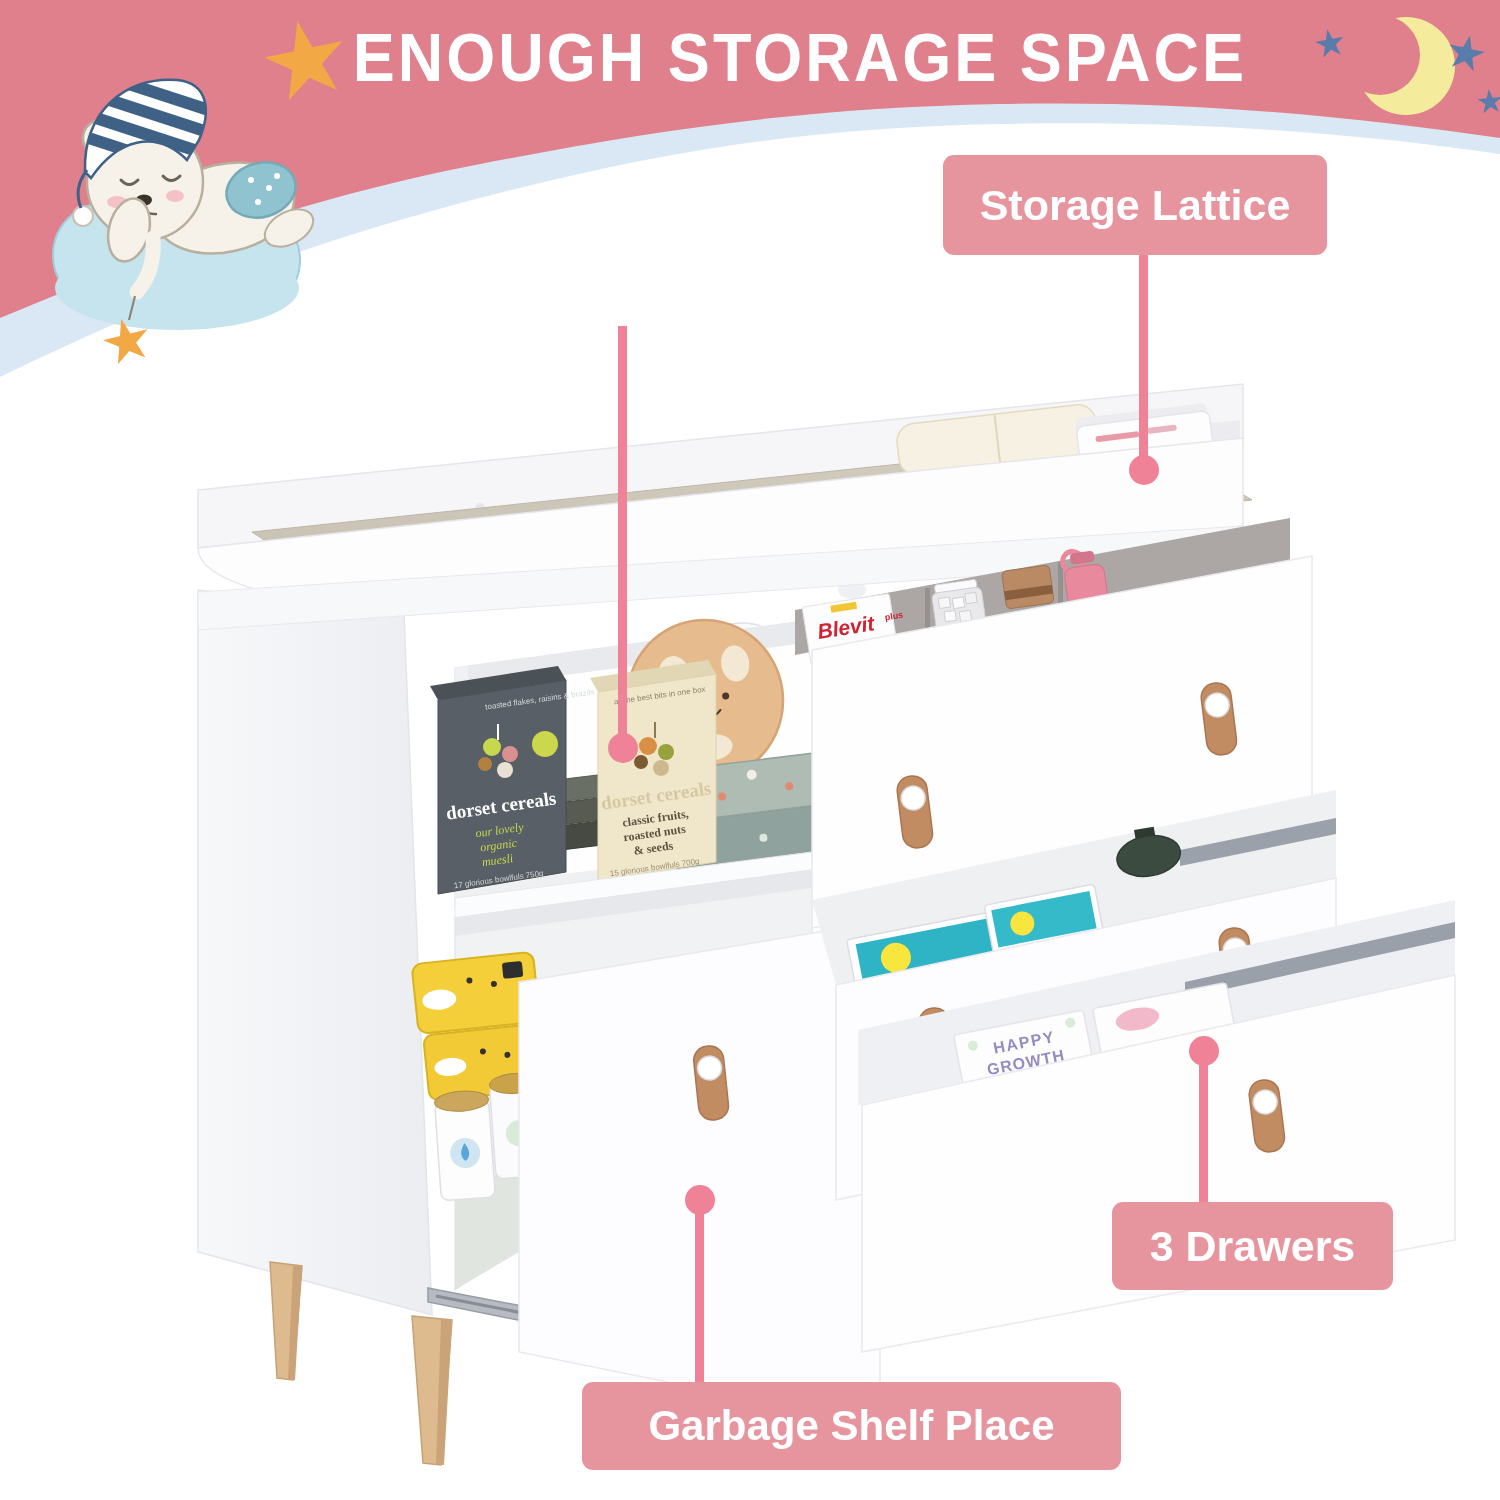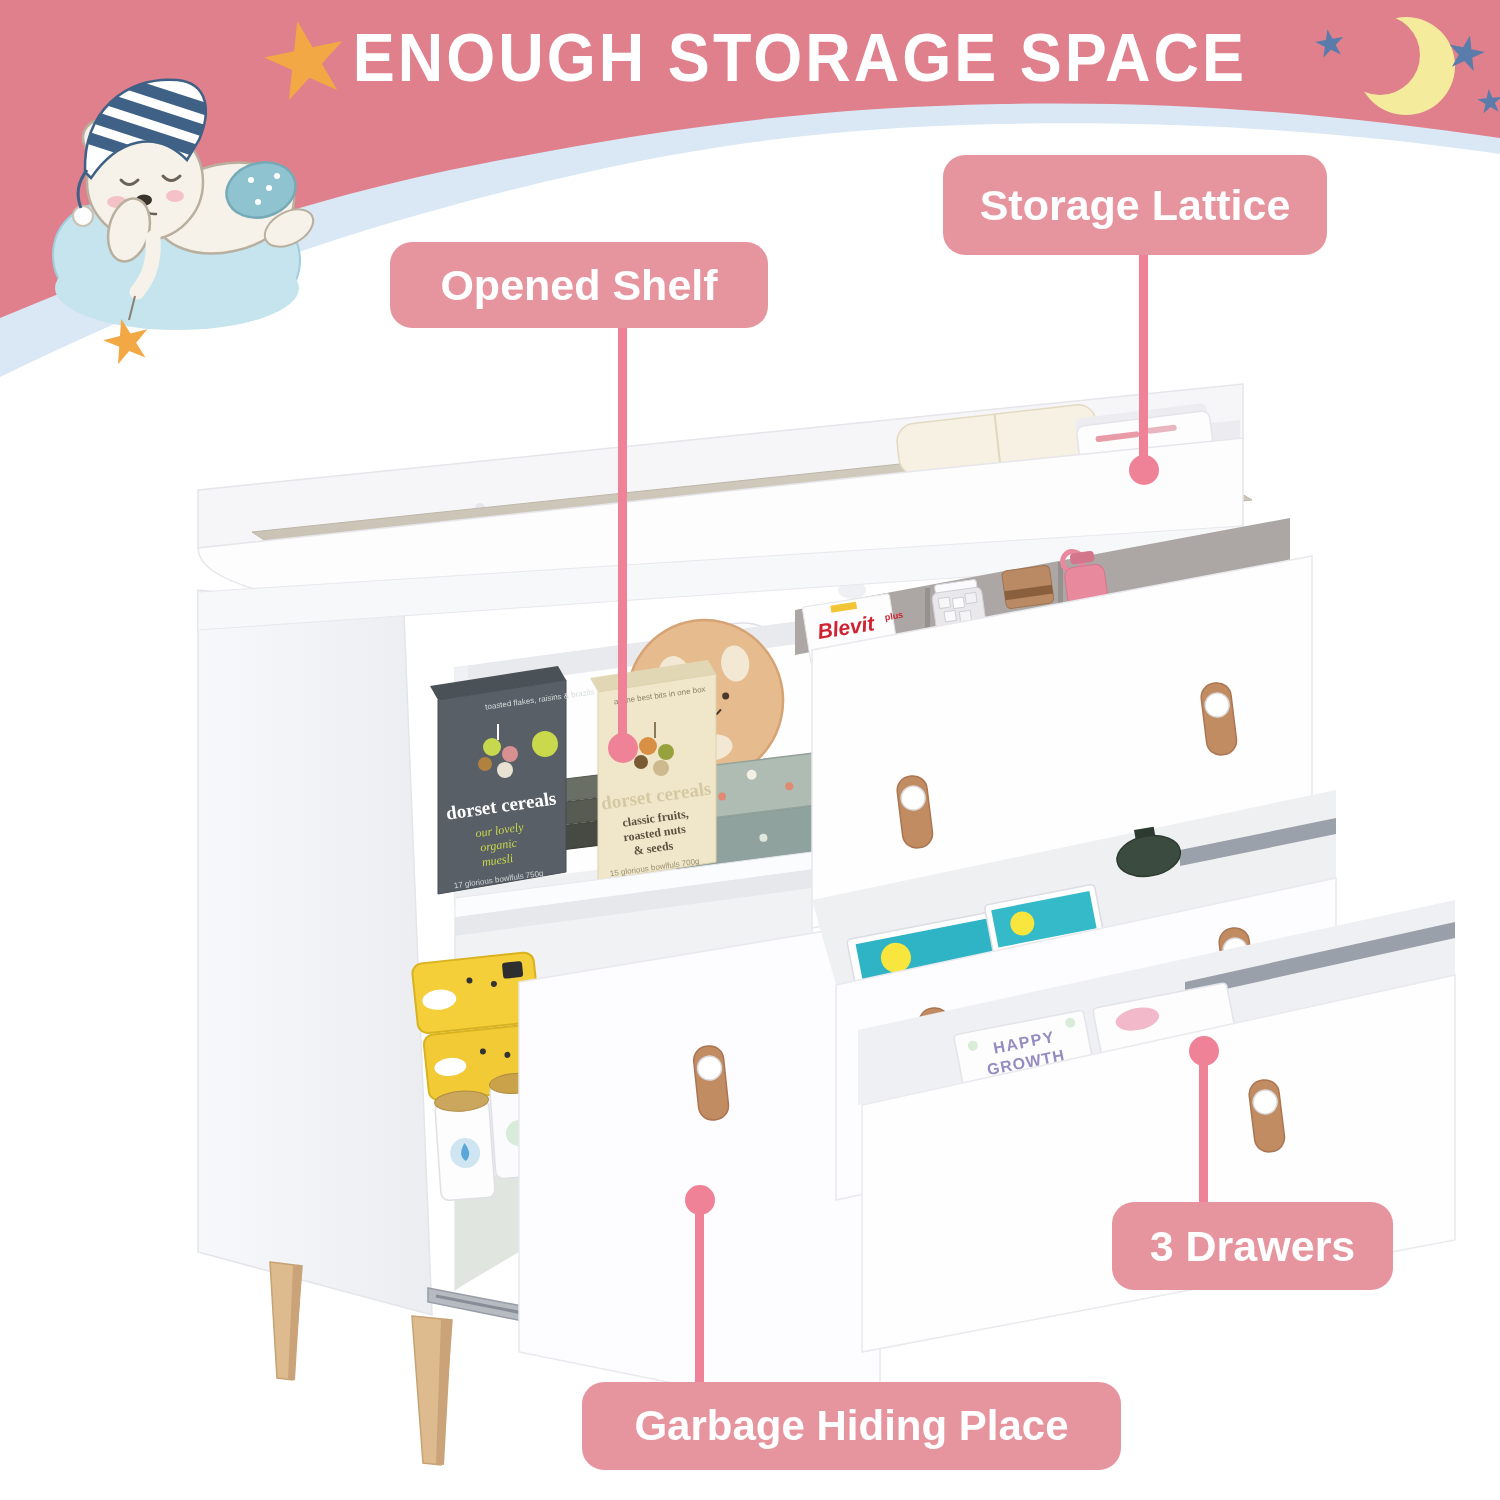--- a/index.html
+++ b/index.html
@@ -4,21 +4,21 @@
 <style>
   html,body{margin:0;padding:0;background:#fff;}
   .page{position:relative;width:1500px;height:1500px;background:#ffffff;overflow:hidden;
         font-family:"Liberation Sans", sans-serif;}
   .abs{position:absolute;}
   svg{display:block;}
   .title{position:absolute;left:310px;top:14px;width:980px;height:86px;line-height:86px;
          text-align:center;color:#ffffff;font-size:63px;font-weight:800;letter-spacing:3px;
          font-family:"Liberation Sans",sans-serif;transform:scaleY(1.08);}
   .callout-label{position:absolute;display:flex;align-items:center;justify-content:center;
-         background:#e6959f;color:#ffffff;font-weight:700;border-radius:22px;
+         background:#e6959f;color:#ffffff;font-weight:700;border-radius:11px;
          font-family:"Liberation Sans",sans-serif;}
   .lbl-storage{left:943px;top:155px;width:384px;height:100px;font-size:43px;}
   .lbl-opened{left:390px;top:242px;width:378px;height:86px;font-size:43px;}
   .lbl-drawers{left:1112px;top:1202px;width:281px;height:88px;font-size:43px;}
   .lbl-garbage{left:582px;top:1382px;width:539px;height:88px;font-size:42px;}
   .callout-line{position:absolute;width:9px;background:#ef8296;}
   .line-storage{left:1139px;top:254px;height:204px;}
   .line-opened{left:618px;top:326px;height:410px;}
   .line-drawers{left:1199px;top:1062px;height:205px;}
   .line-garbage{left:695px;top:1210px;height:174px;}
@@ -371,23 +371,20 @@
   <div class="callout-line line-opened"></div>
   <div class="callout-dot dot-opened"></div>
   <div class="callout-line line-drawers"></div>
   <div class="callout-dot dot-drawers"></div>
   <div class="callout-line line-garbage"></div>
   <div class="callout-dot dot-garbage"></div>
 
   <div class="callout-label lbl-storage">
     <span>Storage Lattice</span>
   </div>
-  <div class="callout-label lbl-opened">
-    <span>Opened Shelf</span>
-  </div>
   <div class="callout-label lbl-drawers">
     <span>3 Drawers</span>
   </div>
   <div class="callout-label lbl-garbage">
-    <span>Garbage Hiding Place</span>
+    <span>Garbage Shelf Place</span>
   </div>
 
 </div>
 
 </body></html>

